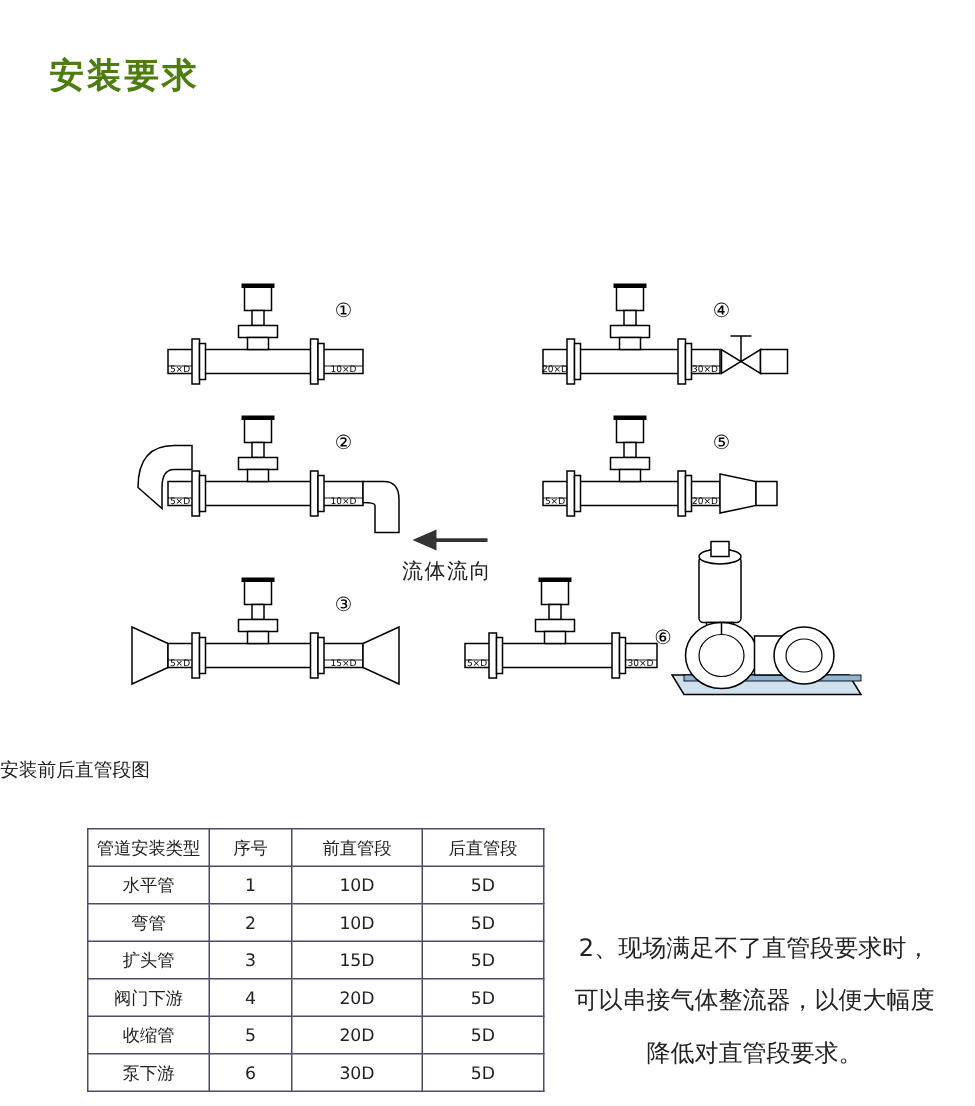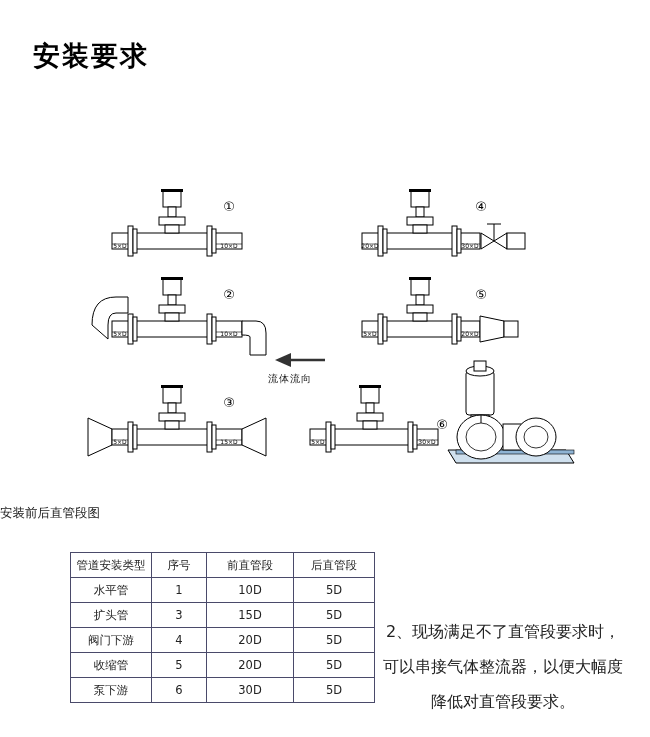--- a/index.html
+++ b/index.html
@@ -17,24 +17,24 @@
   }
   .page {
     position: relative;
     width: 650px;
     height: 737px;
   }
   #page-title {
     position: absolute;
     left: 33px;
     top: 20px;
-    font-size: 27px;
+    font-size: 23px;
     font-weight: bold;
     letter-spacing: 2px;
-    color: #000000;
+    color: #4d7c0f;
     font-family: "DejaVu Sans", sans-serif;
   }
   #para-1 {
     position: absolute;
     left: 33px;
     top: 92px;
     width: 590px;
     font-size: 12.5px;
     line-height: 25px;
     color: #222;
@@ -55,29 +55,29 @@
     width: 650px;
     text-align: left;
     font-size: 12.5px;
     color: #222;
     font-family: "DejaVu Sans", sans-serif;
   }
   .flow-label {
     position: absolute;
     left: 268px;
     top: 372px;
-    font-size: 10px;
+    font-size: 14px;
     color: #222;
     font-family: "DejaVu Sans", sans-serif;
     letter-spacing: 1px;
   }
   
   table.spec {
     position: absolute;
-    left: 70px;
+    left: 58px;
     top: 552px;
     border-collapse: collapse;
     font-size: 11.5px;
     font-family: "DejaVu Sans", sans-serif;
     color: #222;
     border-radius: 28px;
   }
   table.spec th, table.spec td {
     border: 1px solid #4a4a6a;
     text-align: center;
@@ -285,20 +285,26 @@
       </tr>
     </thead>
     <tbody>
       <tr>
         <td>水平管</td>
         <td>1</td>
         <td>10D</td>
         <td>5D</td>
       </tr>
       <tr>
+        <td>弯管</td>
+        <td>2</td>
+        <td>10D</td>
+        <td>5D</td>
+      </tr>
+      <tr>
         <td>扩头管</td>
         <td>3</td>
         <td>15D</td>
         <td>5D</td>
       </tr>
       <tr>
         <td>阀门下游</td>
         <td>4</td>
         <td>20D</td>
         <td>5D</td>

